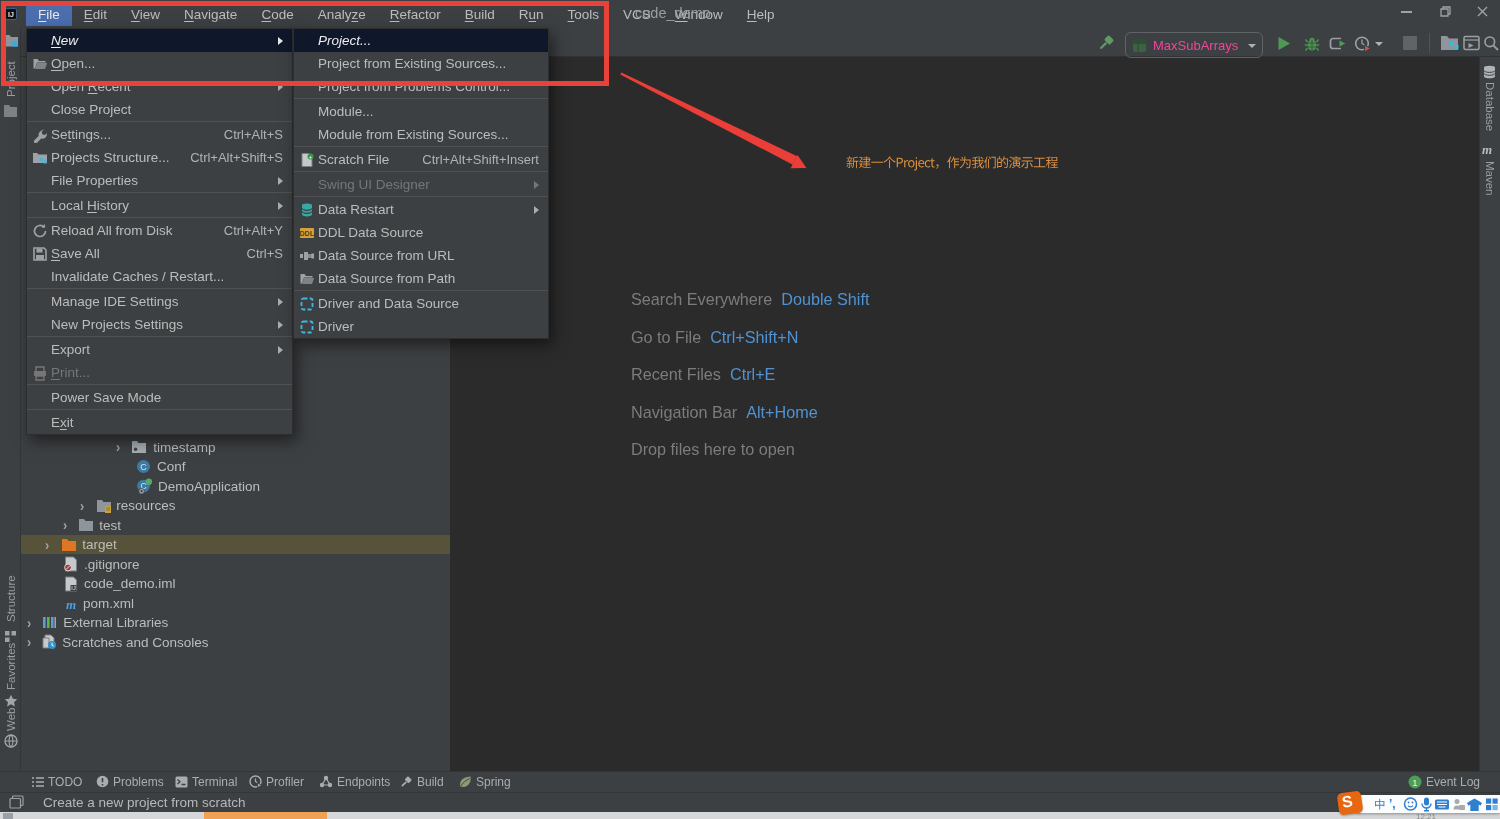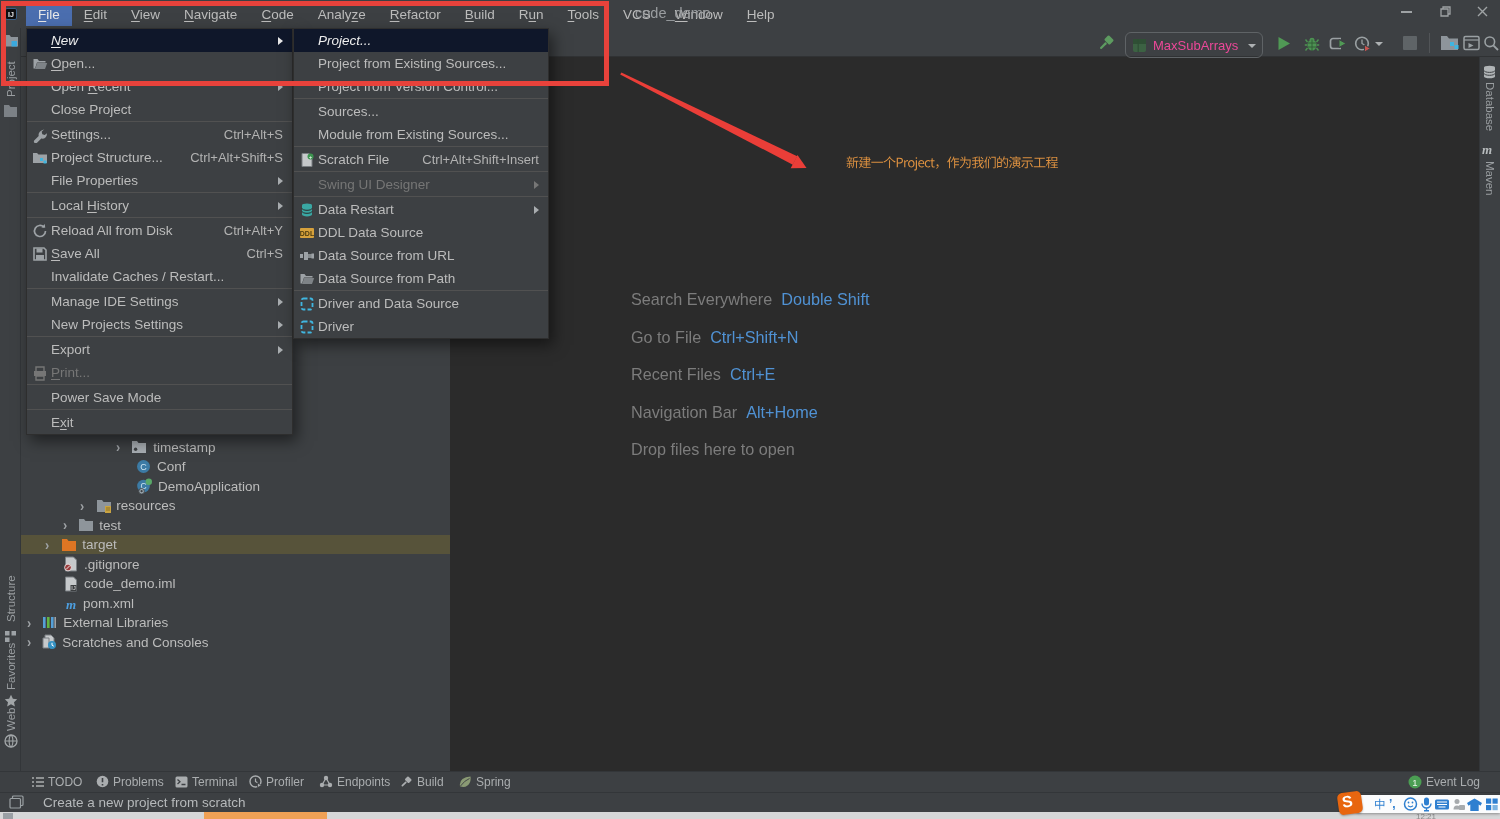--- a/index.html
+++ b/index.html
@@ -181,21 +181,21 @@
         <span class="sc">Ctrl+Alt+S</span>
       </div>
     <div class="mrow">
         <span class="ic">
           <svg width="16" height="16" viewBox="0 0 16 16">
             <path d="M1 3h4l1.5 1.5H15V13H1z" fill="#9da2a6"></path>
             <rect x="8" y="8" width="3" height="3" fill="#40b6e0"></rect>
             <rect x="11.5" y="10.5" width="3" height="3" fill="#40b6e0"></rect>
           </svg>
         </span>
-        <span class="lbl">Project Structure...</span>
+        <span class="lbl">Projects Structure...</span>
         <span class="sp"></span>
         <span class="sc">Ctrl+Alt+Shift+S</span>
       </div>
     <div class="mrow">
         <span class="ic"></span>
         <span class="lbl">File Properties</span>
         <span class="sp"></span>
         <span class="arr"></span>
       </div>
     <div class="msep"></div>
@@ -278,26 +278,26 @@
     <div class="mrow sel">
         <span class="ic"></span>
         <span class="lbl">Project...</span>
       </div>
     <div class="mrow">
         <span class="ic"></span>
         <span class="lbl">Project from Existing Sources...</span>
       </div>
     <div class="mrow">
         <span class="ic"></span>
-        <span class="lbl">Project from Version Control...</span>
-      </div>
-    <div class="msep"></div>
-    <div class="mrow">
-        <span class="ic"></span>
-        <span class="lbl">Sources...</span>
+        <span class="lbl">Project from Problems Control...</span>
+      </div>
+    <div class="msep"></div>
+    <div class="mrow">
+        <span class="ic"></span>
+        <span class="lbl">Module...</span>
       </div>
     <div class="mrow">
         <span class="ic"></span>
         <span class="lbl">Module from Existing Sources...</span>
       </div>
     <div class="msep"></div>
     <div class="mrow">
         <span class="ic">
           <svg width="16" height="16" viewBox="0 0 16 16">
             <path d="M3 1.5h7l3 3v10H3z" fill="#c6c9cb"></path>

